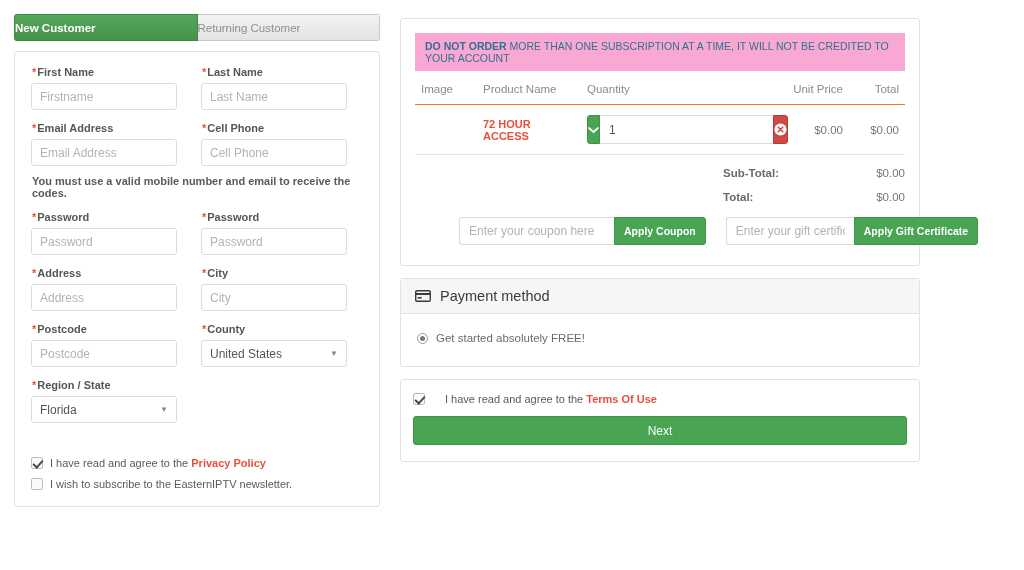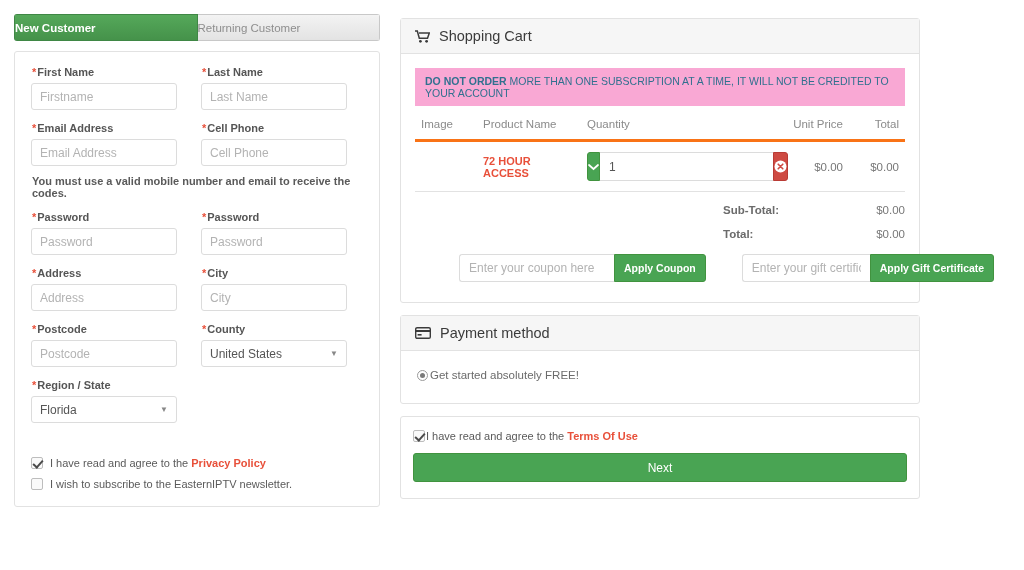--- a/index.html
+++ b/index.html
@@ -97,21 +97,21 @@
   
   .alert {
     background: #f9a8d4; color: #31708f;
     padding: 7px 10px; font-size: 10.5px;
     margin-bottom: 6px;
   }
   .alert b { font-weight: 700; }
   table.cart { width: 100%; border-collapse: collapse; }
   table.cart th {
     font-size: 11.5px; font-weight: 400; color: #8b8b8b;
-    padding: 6px 6px 9px 6px; border-bottom: 3px solid #f97316;
+    padding: 6px 6px 9px 6px; border-bottom: 1px solid #f97316;
   }
   table.cart td {
     padding: 10px 6px; border-bottom: 1px solid #e2e2e2;
     font-size: 11.5px; color: #777;
   }
   .prod-link { color: #e8503a; font-size: 11px; font-weight: 600; cursor: pointer; }
   .qty-group { display: flex; align-items: stretch; width: 152px; height: 29px; }
   .qty-btn {
     width: 29px; display: flex; align-items: center; justify-content: center;
     border-radius: 3px 0 0 3px; cursor: pointer;
@@ -128,37 +128,37 @@
   }
   .totals { margin-top: 12px; }
   .tot-row {
     display: flex; justify-content: flex-end;
     font-size: 11.5px; color: #777; margin-bottom: 12px;
   }
   .tot-label { font-weight: 700; color: #6b6b6b; width: 110px; text-align: left; }
   .tot-val { width: 72px; text-align: right; }
 
   
-  .coupons { display: flex; gap: 36px; margin-top: 14px; padding-left: 44px; }
+  .coupons { display: flex; gap: 20px; margin-top: 14px; padding-left: 44px; }
   .cgroup { display: flex; height: 28px; }
   .cgroup .inp2 {
     border: 1px solid #dcdcdc; border-right: none; border-radius: 3px 0 0 3px;
     padding: 0 9px; font-size: 12px; color: #333;
     font-family: "Liberation Sans", sans-serif;
   }
   .cgroup .inp2::placeholder { color: #b3b3b3; }
   .cbtn {
     background: #49a453; border: 1px solid #41933f; color: #fff;
     font-size: 10.5px; font-weight: 700; border-radius: 0 3px 3px 0;
     padding: 0 9px; display: flex; align-items: center; cursor: pointer;
     white-space: nowrap;
   }
 
   
-  .radio-line { display: flex; align-items: center; gap: 2px; font-size: 11.5px; color: #6b6b6b; }
+  .radio-line { display: flex; align-items: center; gap: 8px; font-size: 11.5px; color: #6b6b6b; }
   .radio {
     width: 11px; height: 11px; border-radius: 50%;
     border: 1px solid #9a9a9a; background: #fff;
     position: relative; cursor: pointer; flex: 0 0 11px;
   }
   .radio.on::after {
     content: ""; position: absolute; left: 2px; top: 2px;
     width: 5px; height: 5px; border-radius: 50%; background: #7a7a7a;
   }
 
@@ -271,30 +271,20 @@
           </div>
         </div>
 
       </div>
     </div>
   </div>
 
   <div class="col-right">
 
     <div class="panel">
-      <div class="panel-head">
-        <span>
-          <svg class="icon-svg" width="15" height="13" viewBox="0 0 15 13">
-            <path d="M0 1h2.3l2 7.2h8.2l1.8-5.3H4" fill="none" stroke="#3b3b3b" stroke-width="1.5"></path>
-            <circle cx="5.4" cy="11.3" r="1.4" fill="#3b3b3b"></circle>
-            <circle cx="11.6" cy="11.3" r="1.4" fill="#3b3b3b"></circle>
-          </svg>
-        </span>
-        <span>Shopping Cart</span>
-      </div>
       <div class="panel-body" style="padding:14px 14px 20px 14px;">
 
         <div class="alert">
           <b>DO NOT ORDER</b><span> MORE THAN ONE SUBSCRIPTION AT A TIME, IT WILL NOT BE CREDITED TO YOUR ACCOUNT</span>
         </div>
 
         <table class="cart">
           <thead>
             <tr>
               <th style="width:62px;text-align:left;">Image</th>
@@ -379,21 +369,21 @@
       <div class="panel-body" style="padding:18px 16px 22px 16px;">
         <div class="radio-line">
           <span class="radio on"></span>
           <span>Get started absolutely FREE!</span>
         </div>
       </div>
     </div>
 
     <div class="panel" style="margin-top:12px;border-top:1px solid #e2e2e2;">
       <div class="panel-body" style="padding:13px 12px 16px 12px;">
-        <div class="chk-line" style="margin-top:0;gap:1px;">
+        <div class="chk-line" style="margin-top:0;gap:20px;">
           <span class="cbox checked"></span>
           <span><span>I have read and agree to the </span><span class="lnk-red">Terms Of Use</span></span>
         </div>
         <div class="next-btn">
           <span>Next</span>
         </div>
       </div>
     </div>
 
   </div>

